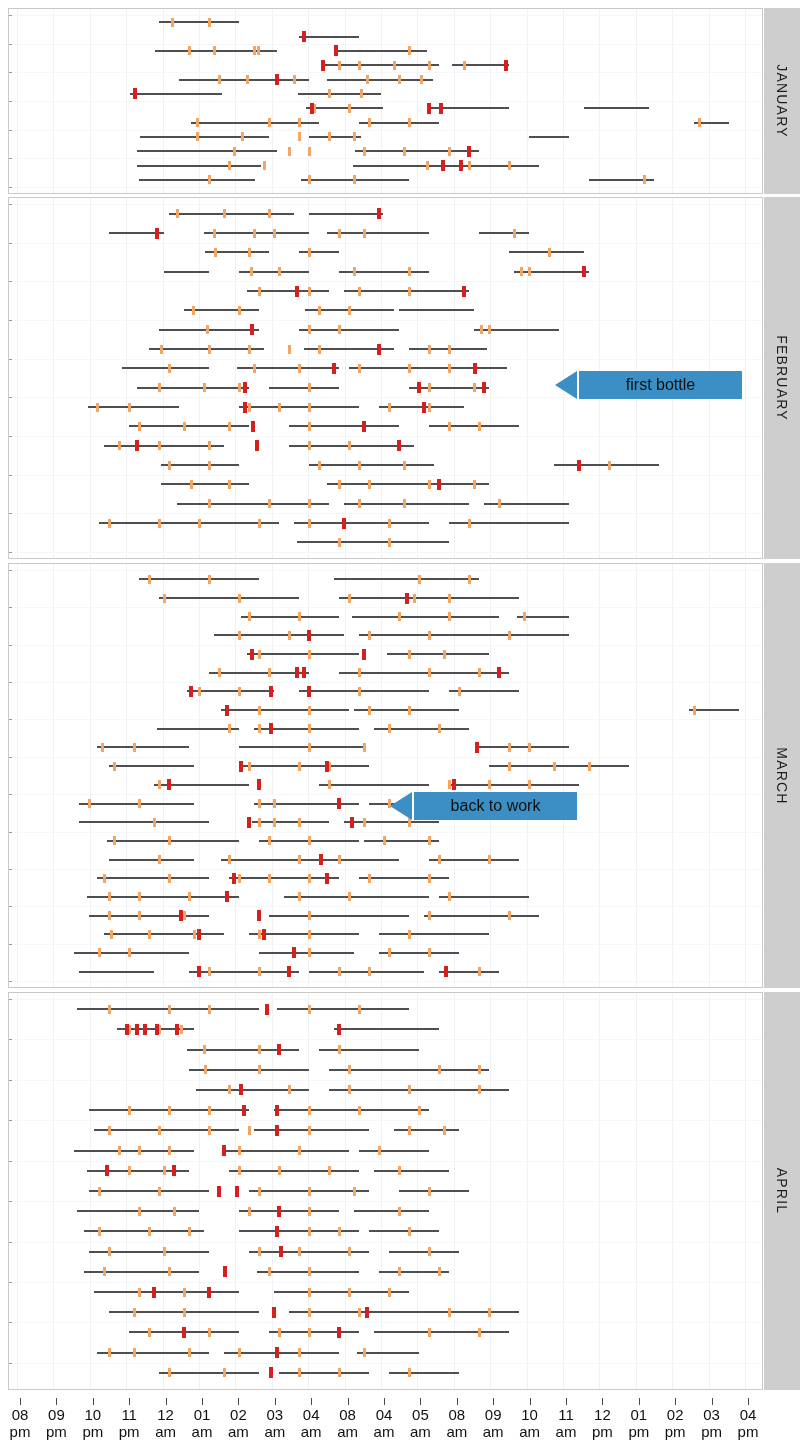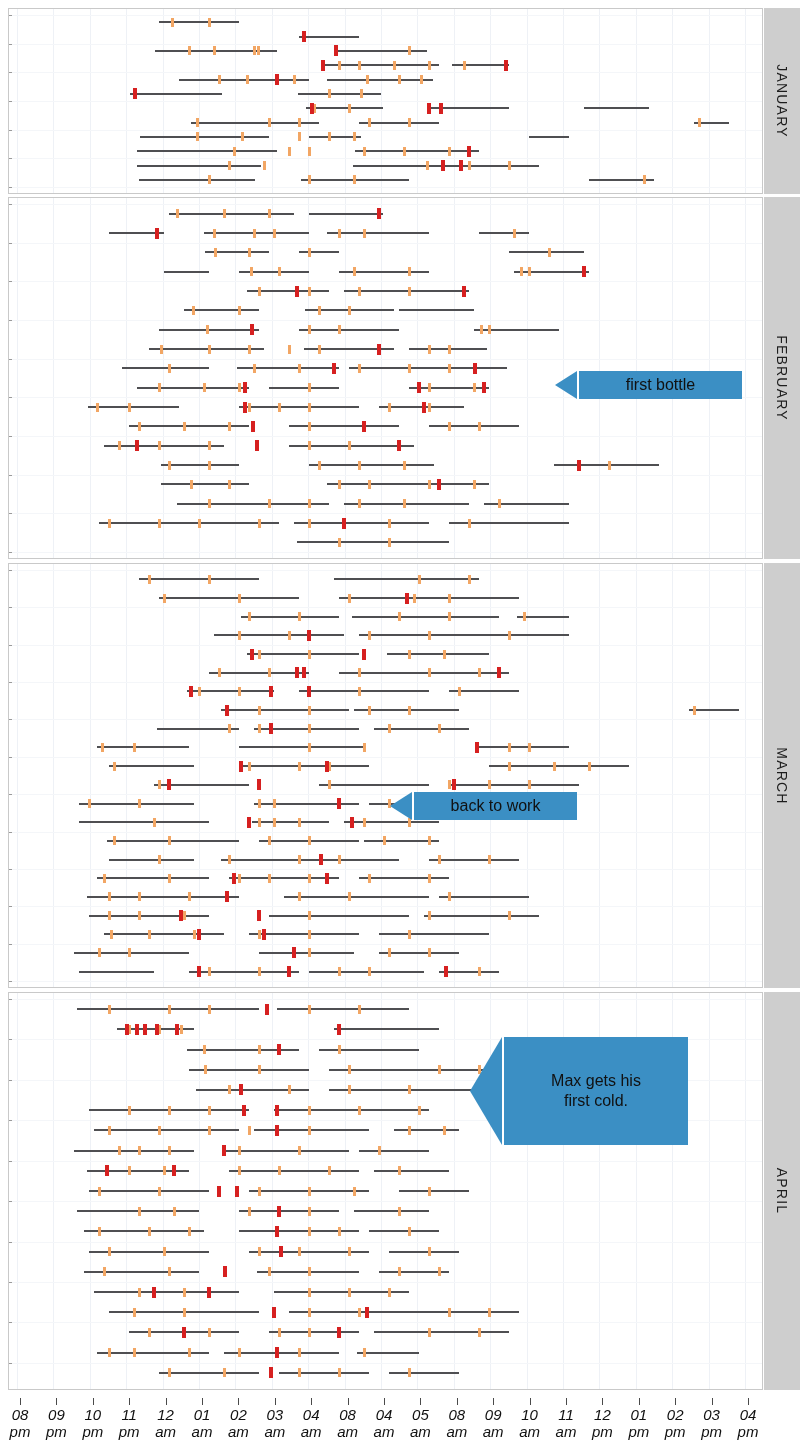--- a/index.html
+++ b/index.html
@@ -35,21 +35,21 @@
   .anno .box{background:#3b8fc4;border-left:2px solid #ffffff;
              display:flex;align-items:center;justify-content:center;
              color:#111;font-size:16px;text-align:center;line-height:1.25;
              padding:0 12px;box-sizing:border-box;}
 
   
   #axis{position:absolute;left:8px;top:1398px;width:755px;height:46px;}
   #axis .atick{position:absolute;top:0;width:1px;height:7px;background:#4a4a4a;}
   #axis .alab{position:absolute;top:8px;width:40px;margin-left:-20px;
               text-align:center;font-size:15px;color:#111;line-height:17px;}
-  #axis .alab span{display:block;font-style:italic;}
+  #axis .alab span{display:block;}
 </style>
 </head>
 <body>
 
 <div id="root">
 
   <div class="panel" id="panel0" style="top:8px;height:186px;">
     <div class="plotarea">
         <div class="vgrid" style="left: 8px;"></div>
         <div class="vgrid" style="left: 44.4px;"></div>
@@ -905,27 +905,20 @@
     </div>
   </div>
 
   <div class="anno" id="anno2" style="left:390px;top:792px;height:28px;">
     <div class="arrow" style="border-top-width:14px;border-bottom-width:14px;"></div>
     <div class="box" style="width:165px;">
       <span>back to work</span>
     </div>
   </div>
 
-  <div class="anno" id="anno3" style="left:470px;top:1037px;height:108px;">
-    <div class="arrow" style="border-top-width:54px;border-bottom-width:54px;border-right-width:32px;"></div>
-    <div class="box" style="width:186px;flex-direction:column;">
-      <span>Max gets his</span>
-      <span>first cold.</span>
-    </div>
-  </div>
 
   <div id="axis">
       <div class="atick" style="left: 12px;"></div>
       <div class="alab" style="left: 12px;">
         <span>08</span>
         <span>pm</span>
       </div>
       <div class="atick" style="left: 48.4px;"></div>
       <div class="alab" style="left: 48.4px;">
         <span>09</span>

